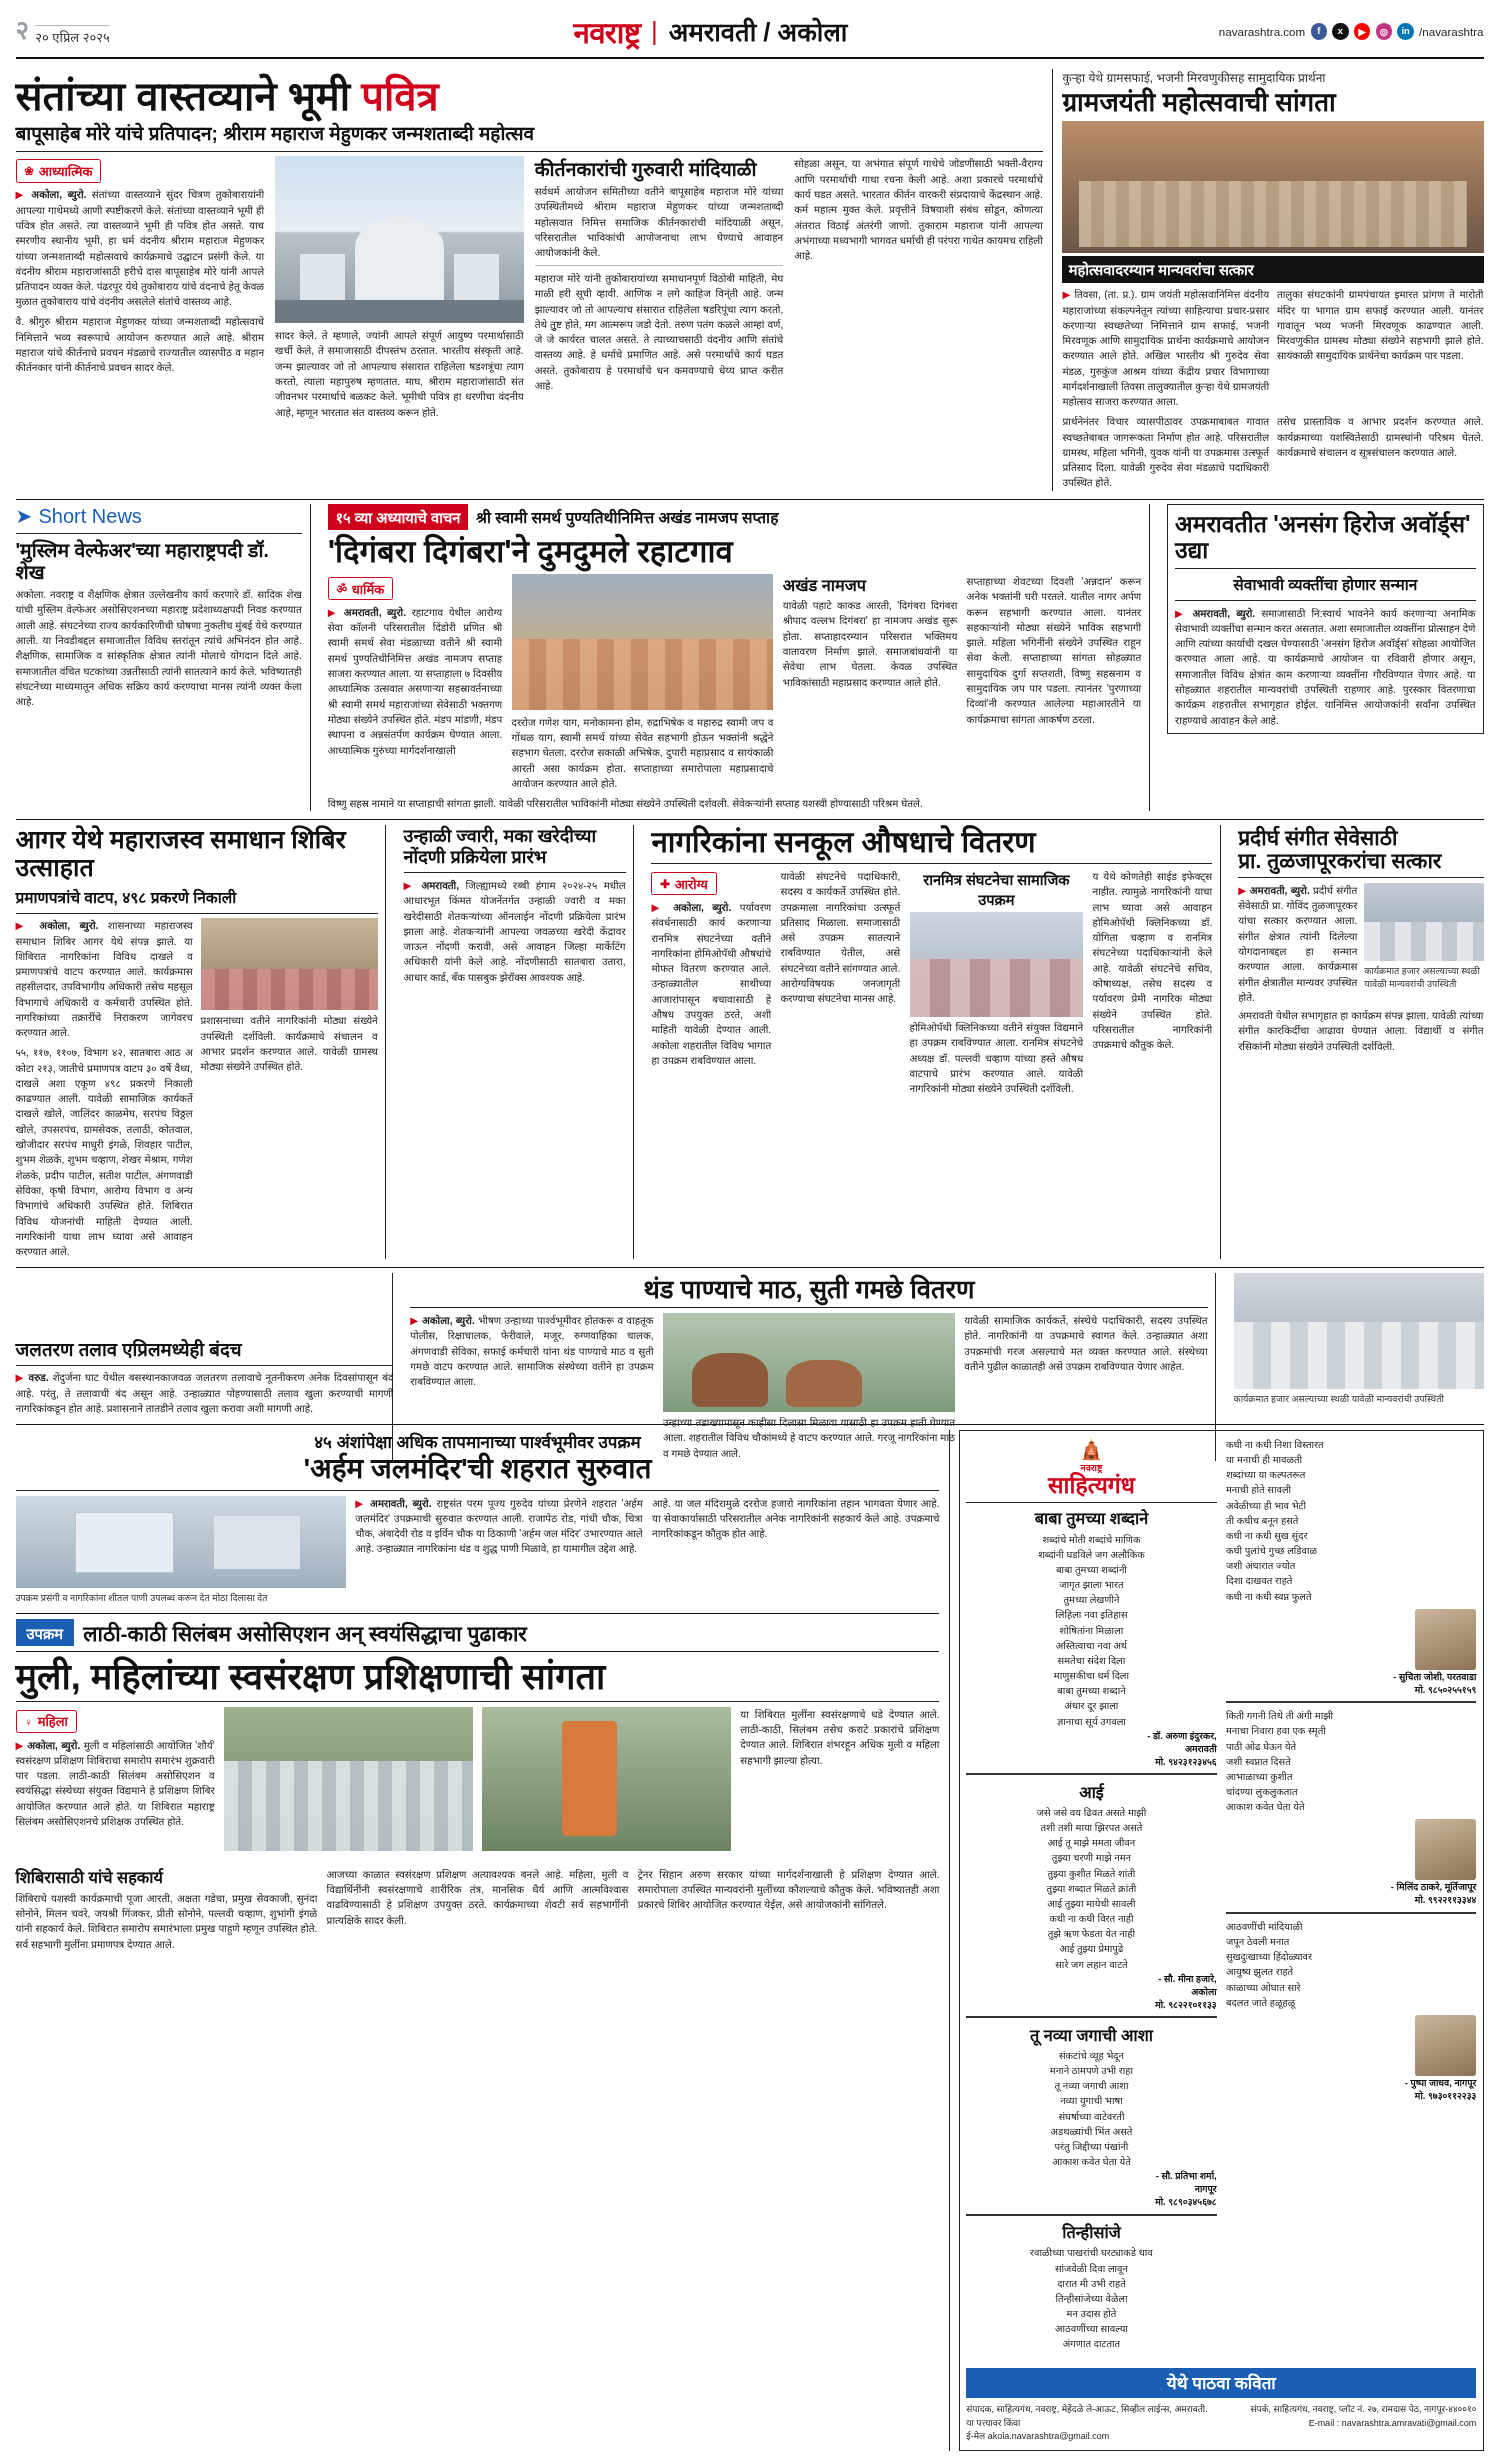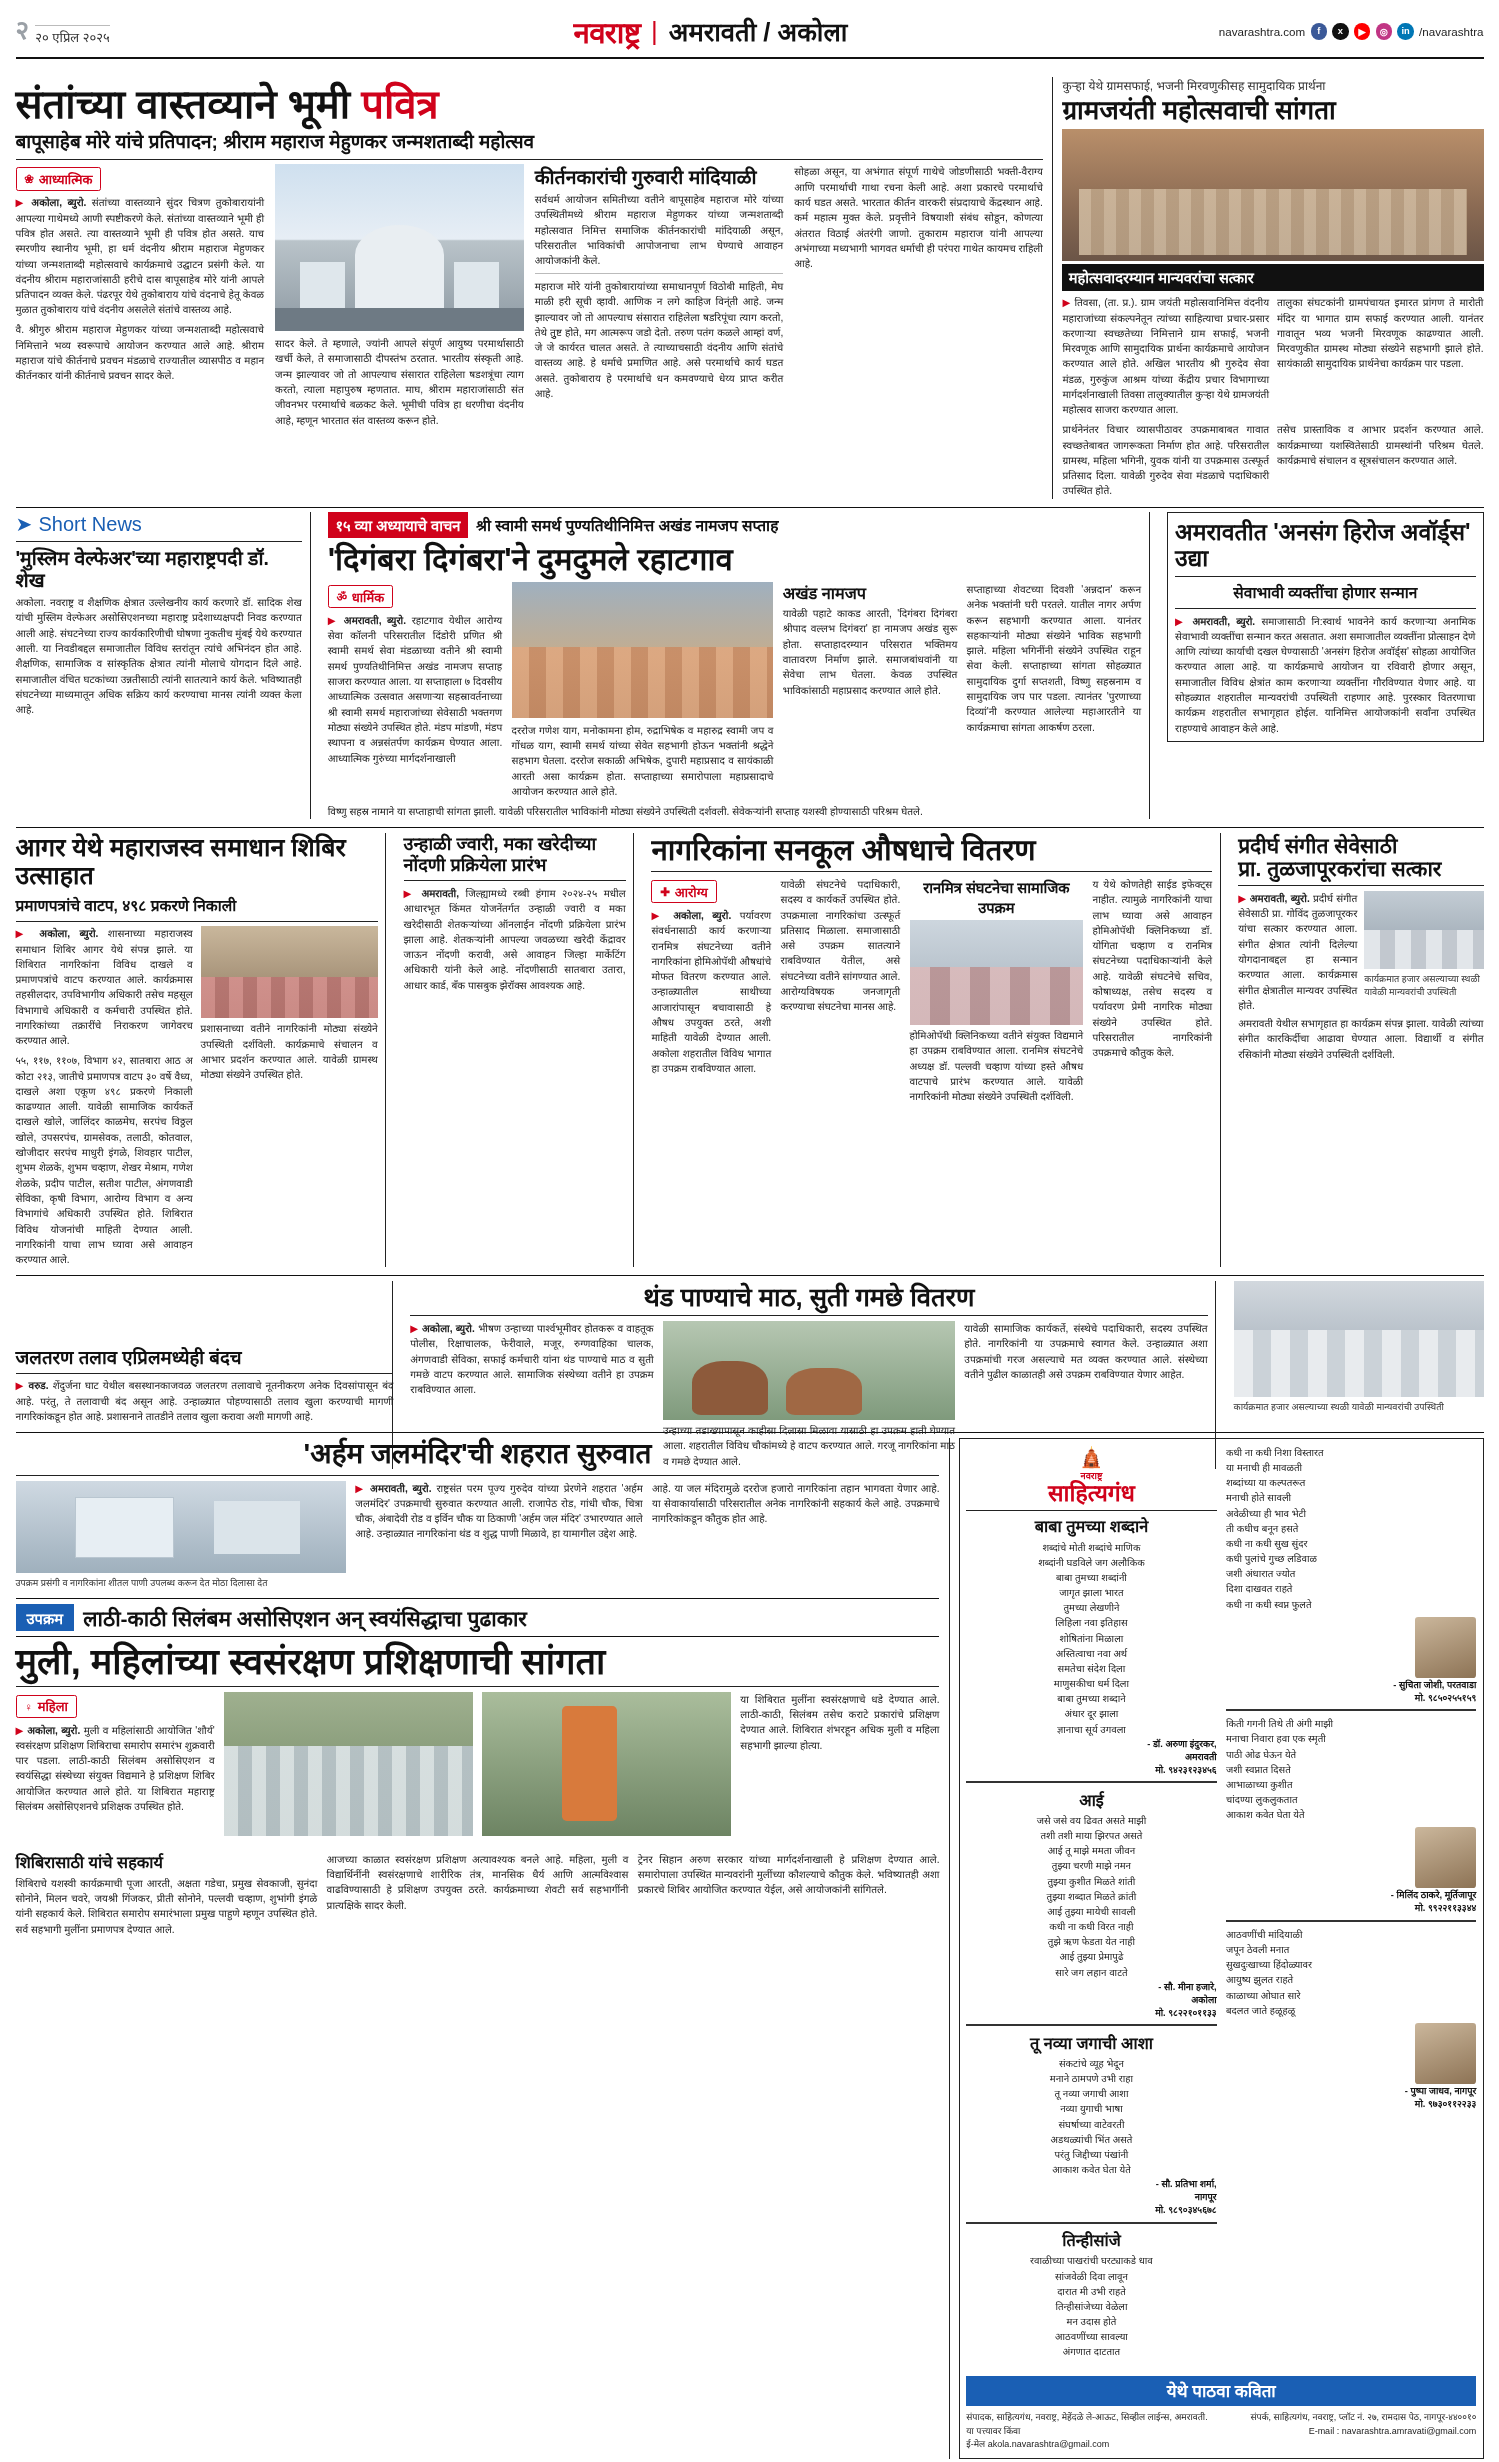--- a/index.html
+++ b/index.html
@@ -99,21 +99,21 @@
       <span>navarashtra.com</span>
       <span class="soc" style="background:#3b5998">f</span>
       <span class="soc" style="background:#111">x</span>
       <span class="soc" style="background:#ff0000">▶</span>
       <span class="soc" style="background:#c13584">◎</span>
       <span class="soc" style="background:#0077b5">in</span>
       <span>/navarashtra</span>
     </div>
   </div>
 
-  <div class="cols" style="margin-top:18px;">
+  <div class="cols" style="margin-top:10px;">
 
     <div style="flex:3.05;">
       <h1 class="head-main">
         <span>संतांच्या वास्तव्याने भूमी </span><span class="red">पवित्र</span>
       </h1>
       <div class="subhead">बापूसाहेब मोरे यांचे प्रतिपादन; श्रीराम महाराज मेहुणकर जन्मशताब्दी महोत्सव</div>
       <div class="rule"></div>
 
       <div class="cols" style="gap:11px;">
         <div style="flex:1.05;">
@@ -390,20 +390,21 @@
       </div>
     </div>
     <div style="flex:4.4;"></div>
   </div>
 
   <div class="rule hr-dark" style="margin-top:7.8px;"></div>
 
   <div class="cols">
 
     <div style="flex:3.7;">
+      <div class="center bold" style="font-size:17px;">४५ अंशांपेक्षा अधिक तापमानाच्या पार्श्वभूमीवर उपक्रम</div>
       <h2 class="head2 center" style="font-size:28px;">'अर्हम जलमंदिर'ची शहरात सुरुवात</h2>
       <div class="rule"></div>
       <div class="cols" style="gap:9.3px;">
         <div style="flex:1.15;">
           <div class="photo" style="height:92px;">
             <div class="ph-grad" style="background:linear-gradient(180deg,#cfd9e2,#9fb0bd);"></div>
             <div style="position:absolute;left:18%;top:18%;width:30%;height:66%;background:#e7eef3;border:1.6px solid #b9c6d0;"></div>
             <div style="position:absolute;right:14%;top:22%;width:26%;height:58%;background:#dbe4ea;"></div>
           </div>
           <div class="smallcap mt4">उपक्रम प्रसंगी व नागरिकांना शीतल पाणी उपलब्ध करून देत मोठा दिलासा देत</div>

